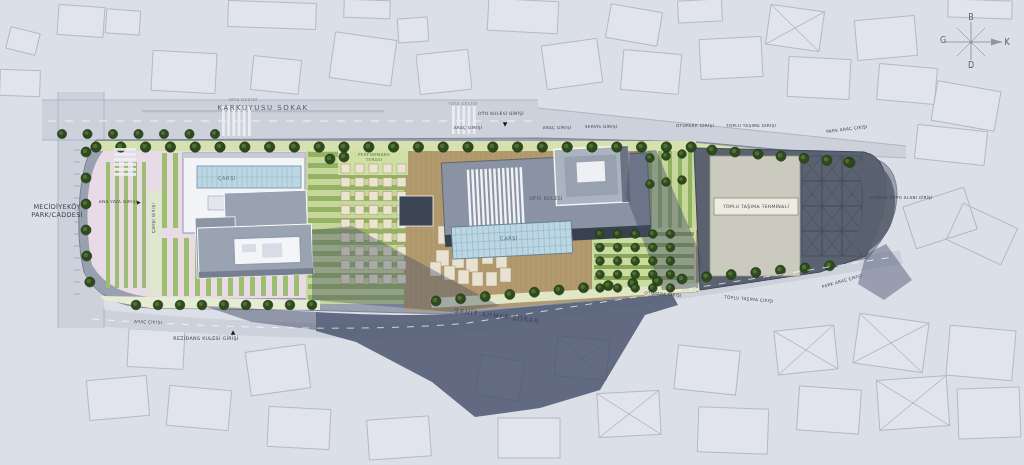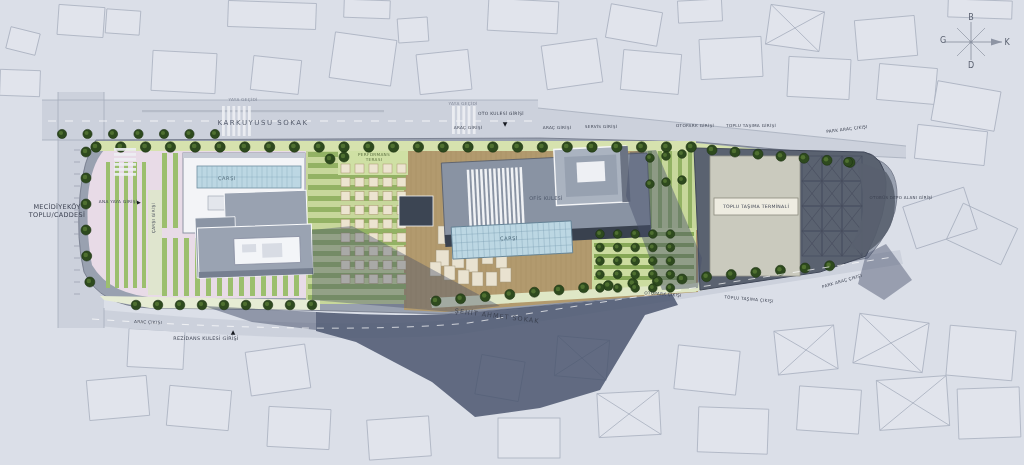--- a/index.html
+++ b/index.html
@@ -759,23 +759,23 @@
   </g>
 
   <g id="gCompass" stroke="#979daa" stroke-width="1" fill="none">
     <path d="M944,42 H1002 M971,22 V60"></path>
     <path d="M957,28 L985,56 M957,56 L985,28" stroke-width="0.8"></path>
     <polygon points="1002,42 991,38.5 991,45.5" fill="#8e95a4" stroke="none"></polygon>
     <circle cx="971" cy="42" r="1.6" fill="#8e95a4" stroke="none"></circle>
   </g>
 </svg>
 
-<div class="lbl" style="left:263px;top:123px;font-size:7px;letter-spacing:1.5px;color:#565d6d">KARKUYUSU SOKAK</div>
+<div class="lbl" style="left:263px;top:108px;font-size:7px;letter-spacing:1.5px;color:#565d6d">KARKUYUSU SOKAK</div>
 <div class="lbl" style="left:57px;top:212px;font-size:6.5px">MECİDİYEKÖY
-TOPLU/CADDESİ</div>
+PARK/CADDESİ</div>
 <div class="lbl" style="left:497px;top:317px;font-size:6.5px;letter-spacing:1px;transform:translate(-50%,-50%) rotate(7deg)">ŞEHİT AHMET SOKAK</div>
 
 <div class="lbl" style="left:243px;top:100px;font-size:4.2px;color:#7d8494">YAYA GEÇİDİ</div>
 <div class="lbl" style="left:463px;top:104px;font-size:4.2px;color:#7d8494">YAYA GEÇİDİ</div>
 
 <div class="lbl" style="left:501px;top:114px;font-size:4.4px">OTO KULESİ GİRİŞİ</div>
 <div class="mark" style="left:505px;top:123px;font-size:6px">▼</div>
 <div class="lbl" style="left:468px;top:128px;font-size:4.2px">ARAÇ GİRİŞİ</div>
 <div class="lbl" style="left:557px;top:128px;font-size:4.2px">ARAÇ GİRİŞİ</div>
 <div class="lbl" style="left:601px;top:127px;font-size:4.2px">SERVİS GİRİŞİ</div>

